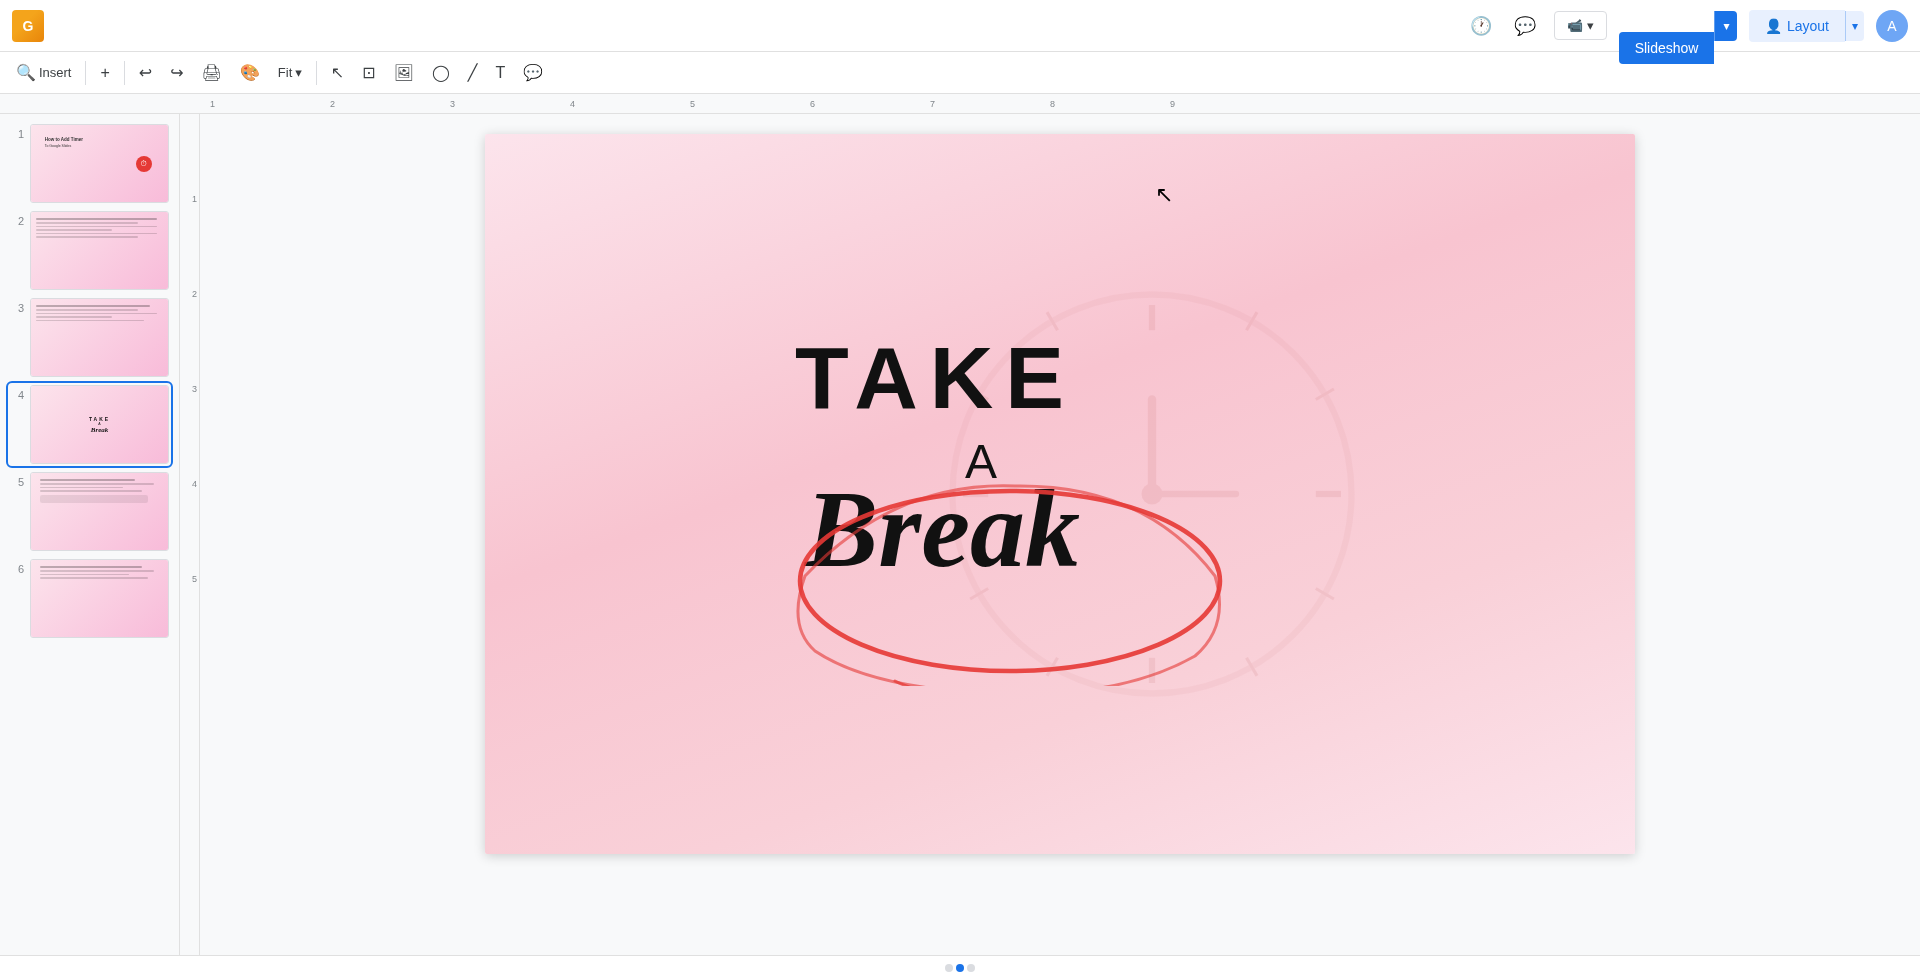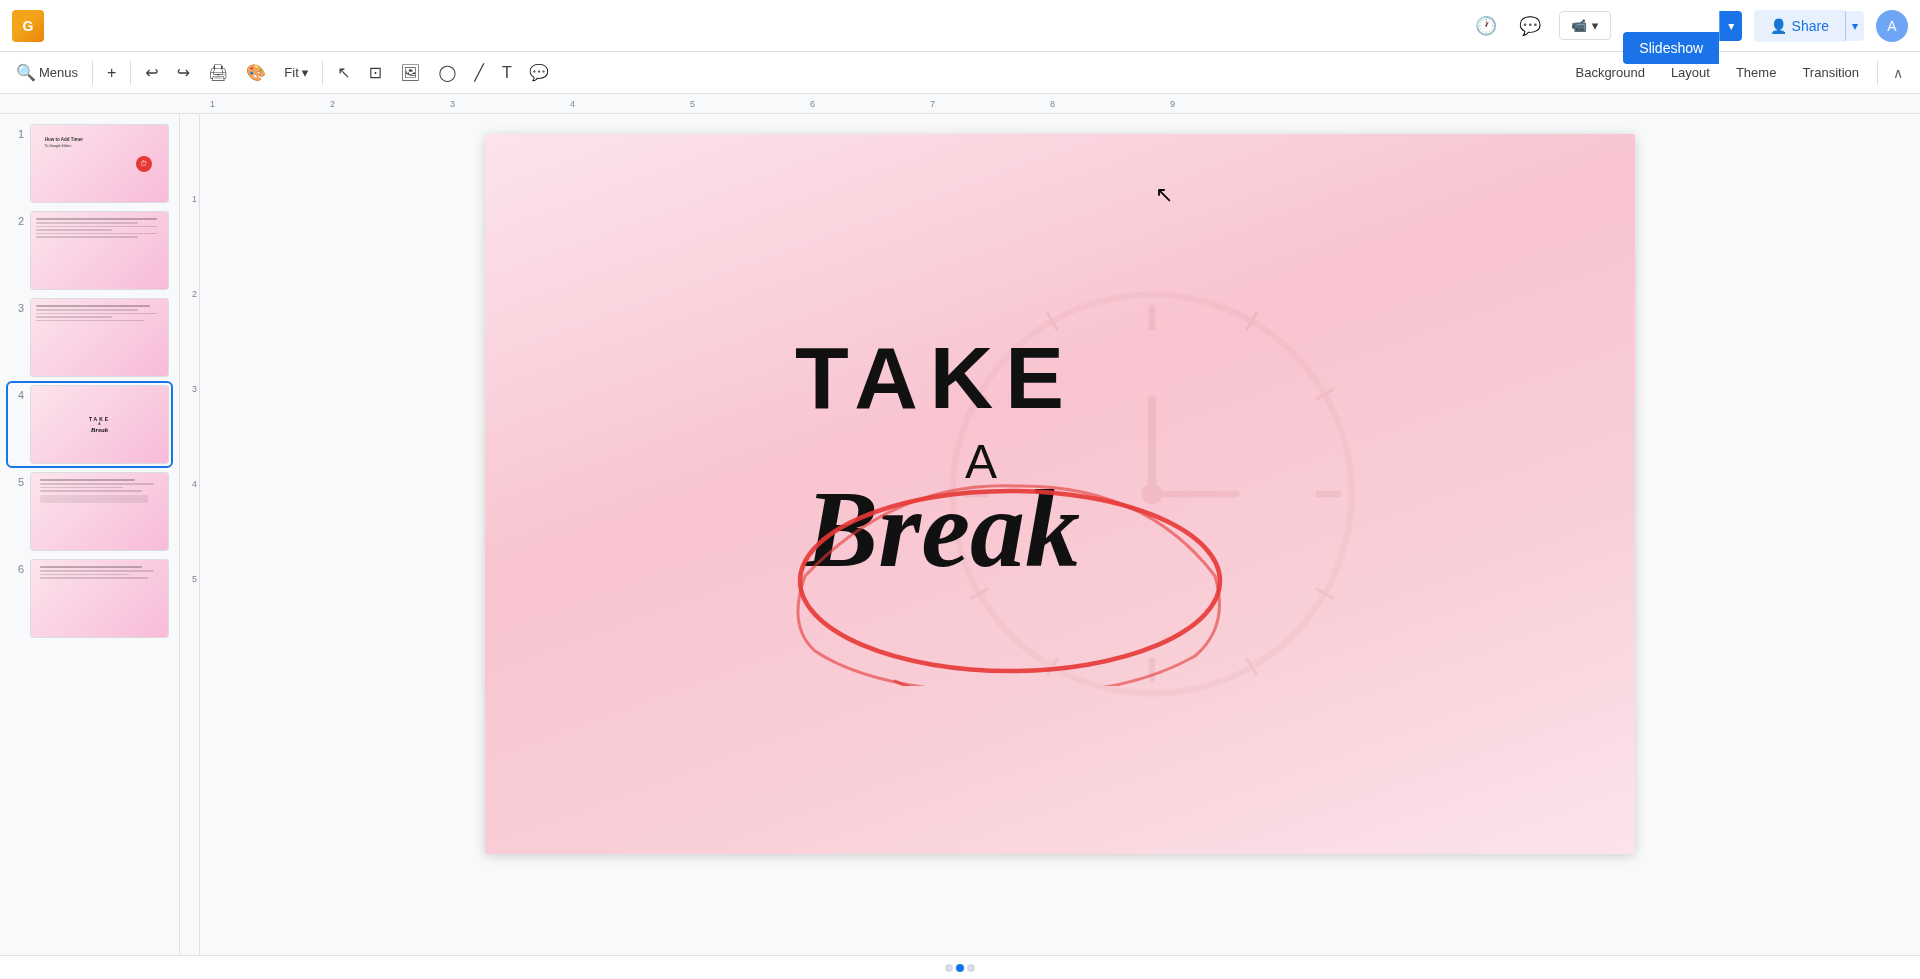--- a/index.html
+++ b/index.html
@@ -262,32 +262,32 @@
       <span>📹</span>
       <span>▾</span>
     </div>
     <div style="display:flex;align-items:center;">
       <button id="slideshow-btn">Slideshow</button>
       <button id="slideshow-dropdown">▾</button>
     </div>
     <div style="display:flex;align-items:center;">
       <button id="share-btn">
         <span>👤</span>
-        <span>Share</span>
+        <span>Layout</span>
       </button>
       <button id="share-dropdown">▾</button>
     </div>
     <div id="avatar">A</div>
   </div>
 </div>
 
 <div id="toolbar">
   <button class="tb-btn">
     <span class="tb-icon">🔍</span>
-    <span>Menus</span>
+    <span>Insert</span>
   </button>
   <div class="tb-sep"></div>
   <button class="tb-btn">
       <span class="tb-icon">+</span>
     </button>
   <div class="tb-sep"></div>
   <button class="tb-btn">
       <span class="tb-icon">↩</span>
     </button>
   <button class="tb-btn">
@@ -318,28 +318,20 @@
     </button>
   <button class="tb-btn">
       <span class="tb-icon">╱</span>
     </button>
   <button class="tb-btn">
       <span class="tb-icon">T</span>
     </button>
   <button class="tb-btn">
       <span class="tb-icon">💬</span>
     </button>
-  <div id="toolbar-right">
-    <button class="tb-right-btn">Background</button>
-    <button class="tb-right-btn">Layout</button>
-    <button class="tb-right-btn">Theme</button>
-    <button class="tb-right-btn">Transition</button>
-    <div class="tb-sep"></div>
-    <div id="collapse-btn">∧</div>
-  </div>
 </div>
 
 <div id="ruler">
   <span style="position:absolute;left:210px;font-size:9px;color:#80868b">1</span>
   <span style="position:absolute;left:330px;font-size:9px;color:#80868b">2</span>
   <span style="position:absolute;left:450px;font-size:9px;color:#80868b">3</span>
   <span style="position:absolute;left:570px;font-size:9px;color:#80868b">4</span>
   <span style="position:absolute;left:690px;font-size:9px;color:#80868b">5</span>
   <span style="position:absolute;left:810px;font-size:9px;color:#80868b">6</span>
   <span style="position:absolute;left:930px;font-size:9px;color:#80868b">7</span>

